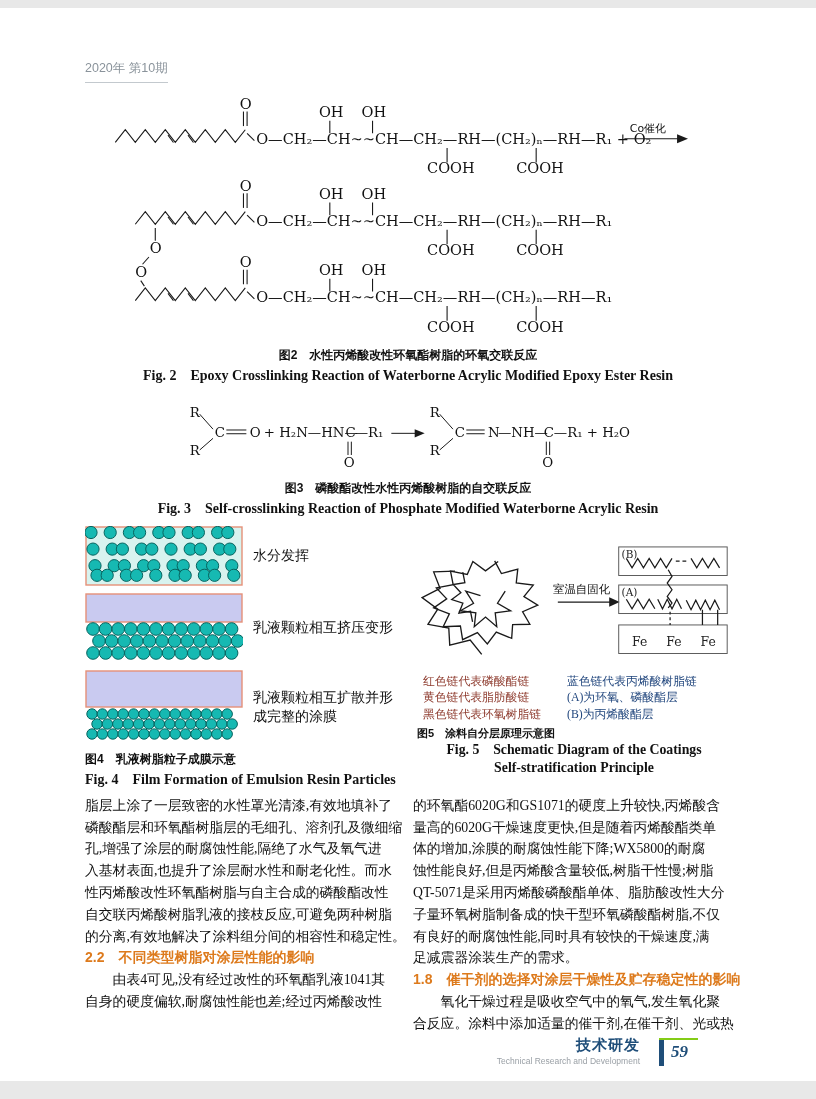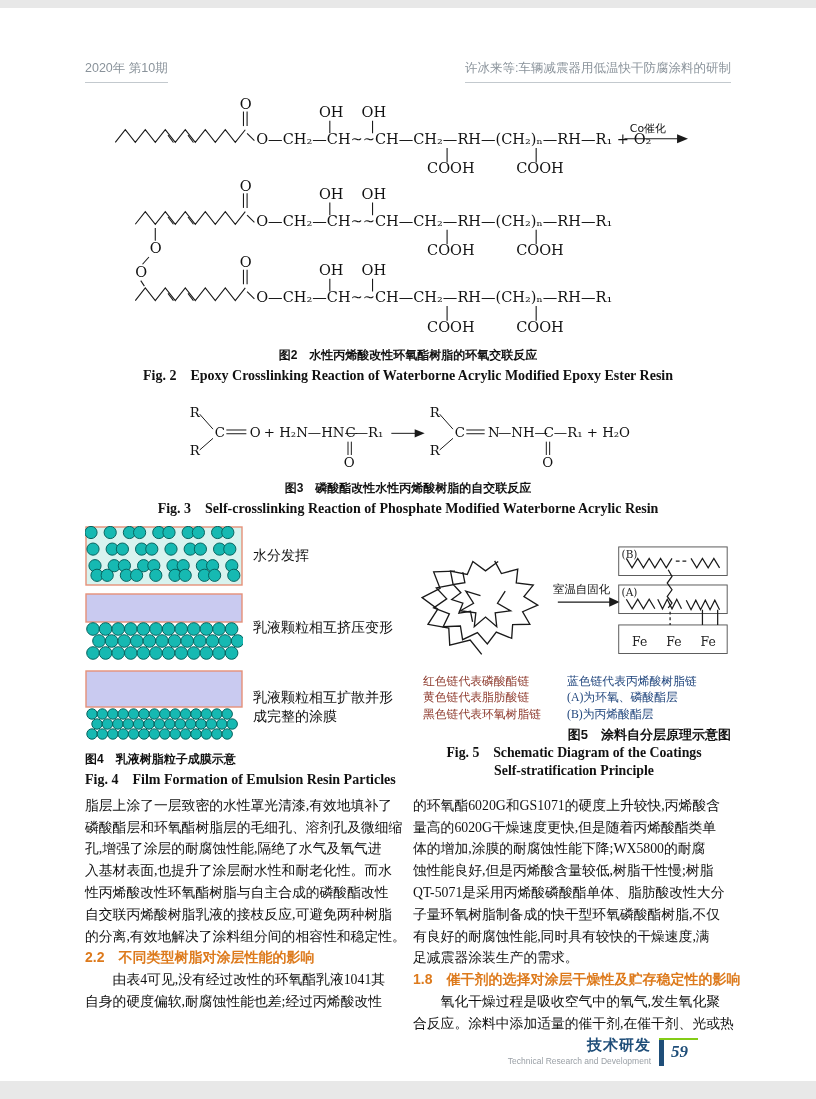--- a/index.html
+++ b/index.html
@@ -36,49 +36,48 @@
   .f5svg{width:314px;}
   #tangle polyline{fill:none;stroke-width:1.4;}
   #f5lines line,#f5lines polyline{fill:none;stroke-width:1.3;}
   .f5box{fill:none;stroke:#555;stroke-width:1;}
   .f5t{font-family:"DejaVu Serif",serif;font-size:11px;fill:#222;stroke:none;}
   .fet{font-family:"DejaVu Serif",serif;font-size:13px;fill:#222;stroke:none;}
   .f5arrowlbl{font-family:"Liberation Sans","DejaVu Sans",sans-serif;font-size:12px;fill:#111;stroke:none;}
   .f5legend{display:flex;gap:26px;font-size:11.8px;line-height:16.5px;margin-top:2px;padding-left:6px;}
   .lg-left{color:#8E3B2E;}
   .lg-right{color:#22477E;}
-  .cap5zh{font-family:"Liberation Sans","DejaVu Sans",sans-serif;font-weight:bold;font-size:13px;margin-top:4px;text-align:right;}
+  .cap5zh{font-family:"Liberation Sans","DejaVu Sans",sans-serif;font-weight:bold;font-size:11px;margin-top:4px;text-align:left;}
   .cap5en{font-weight:bold;font-size:13.8px;line-height:18px;text-align:center;}
 
   
   .cols{display:flex;gap:10px;margin-top:6px;}
   .col{width:318px;}
   .bl{font-size:13.8px;line-height:21.8px;white-space:nowrap;color:#101010;}
   .bh{font-size:14px;line-height:21.8px;font-weight:bold;color:#DD7A1C;white-space:nowrap;
       font-family:"Liberation Sans","DejaVu Sans",sans-serif;}
   .ind{text-indent:2em;}
 
   
-  .footer{position:absolute;top:1028px;right:118px;display:flex;align-items:flex-start;gap:8px;}
+  .footer{position:absolute;top:1028px;right:118px;display:flex;align-items:flex-start;gap:19px;}
   .f-labels{text-align:right;}
   .f-zh{font-family:"Liberation Sans","DejaVu Sans",sans-serif;font-weight:bold;font-size:15px;color:#1F4E79;letter-spacing:1px;}
   .f-en{font-family:"Liberation Sans","DejaVu Sans",sans-serif;font-size:8.5px;color:#9aa0a6;margin-top:1px;}
   .f-page{border-top:2px solid #84cc16;display:flex;margin-top:2px;}
   .f-bar{width:5px;height:26px;background:#1F4E79;}
   .f-num{font-style:italic;font-weight:bold;font-size:17px;color:#1F4E79;padding:2px 10px 0 7px;}
 </style>
 </head>
 <body>
 
 <div class="page">
   <div class="content">
 
     <div class="hdr">
       <span>2020年 第10期</span>
-      <span>许冰来等:车辆减震器用低温快干防腐涂料的研制</span>
     </div>
 
     <div class="figcenter" style="margin-top:14px;">
       <svg class="fig2svg" viewBox="0 0 660 268">
 
         <polyline points="8,50 19,36 30,50 41,36 52,50 63,36 74,50 85,36 96,50 107,36 118,50 129,36 140,50 151,36"></polyline>
         <line x1="66" y1="42" x2="72" y2="50"></line>
           <line x1="88" y1="42" x2="94" y2="50"></line>
         <line x1="149" y1="16" x2="149" y2="32"></line>
           <line x1="153" y1="16" x2="153" y2="32"></line>

